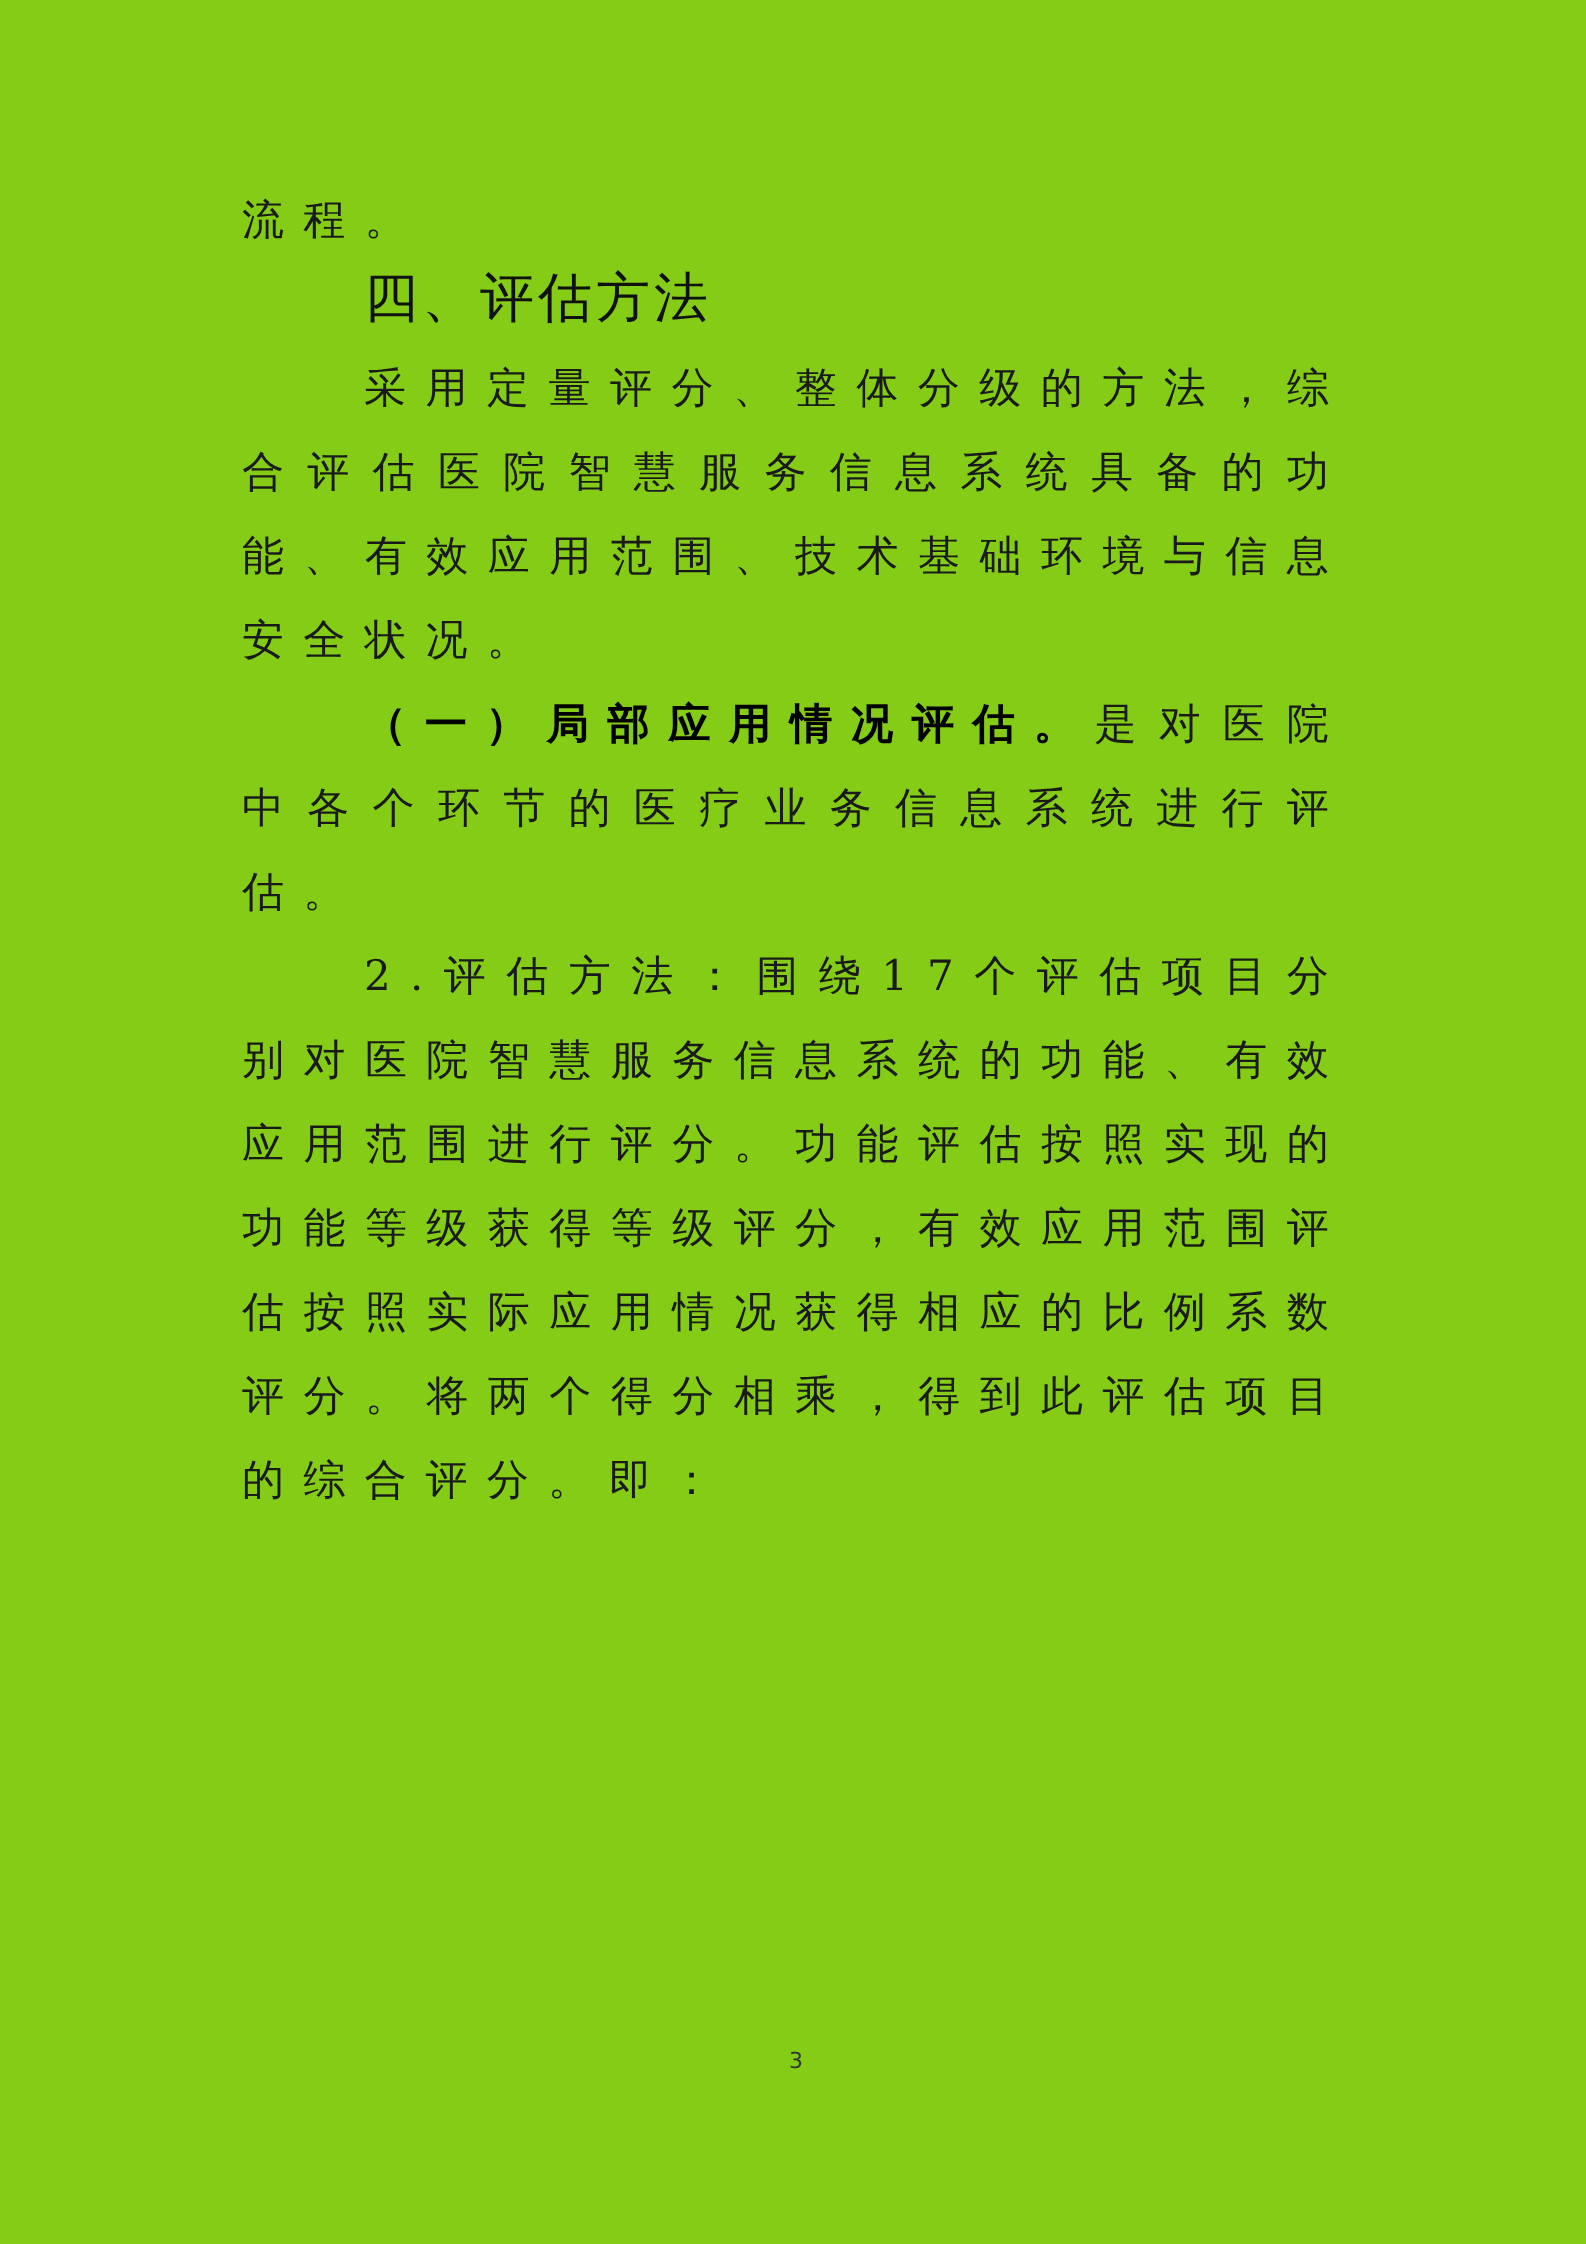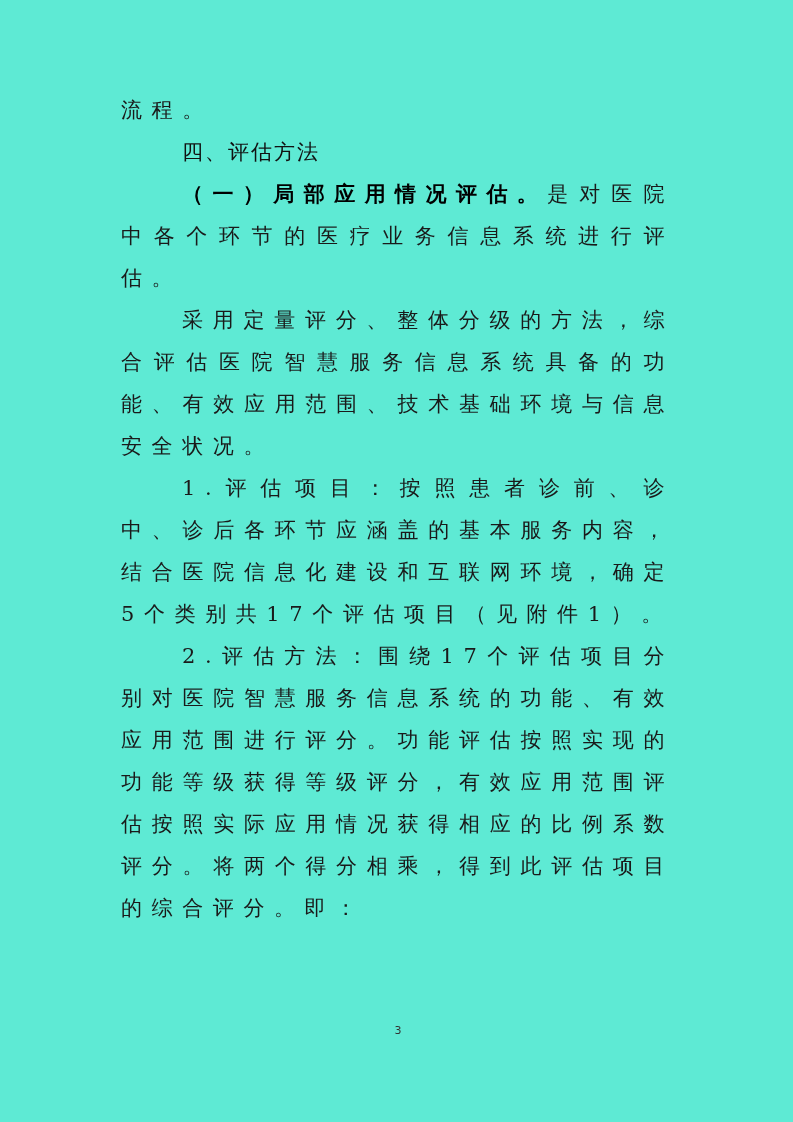--- a/index.html
+++ b/index.html
@@ -1,56 +1,53 @@
 <!DOCTYPE html>
 <html><head>
 <meta charset="utf-8">
 <style>
   html, body { margin: 0; padding: 0; background: #ffffff; }
   body { width: 793px; height: 1122px; position: relative; overflow: hidden; }
   .page {
     position: absolute; left: 0; top: 0; width: 793px; height: 1122px;
-    background: #5eead4;
+    background: #84cc16;
   }
   .text {
     position: absolute; left: 121px; top: 89px; width: 553px;
     font-family: "DejaVu Serif", "Liberation Serif", serif;
     font-size: 21px; line-height: 42px; color: #1a1a1a;
     letter-spacing: 9.6px;
   }
   .p { margin: 0; text-align: justify; text-align-last: left; }
   .indent { text-indent: 61px; }
   .bold { font-weight: bold; color: #000; letter-spacing: 8px; }
   .heading {
-    font-family: Liberation Sans, sans-serif;
-    font-size: 21px; letter-spacing: 2px; color: #111;
+    font-family: Liberation Mono, monospace;
+    font-size: 27px; letter-spacing: 2px; color: #111;
   }
   .page-number {
     position: absolute; left: 392px; top: 1024px; width: 12px; text-align: center;
     font-family: "DejaVu Sans", "Liberation Sans", sans-serif; font-size: 11px; color: #333;
   }
 </style>
 </head>
 <body>
 
 <div class="page">
   <div class="text">
     <p class="p">
       <span>流程。</span>
     </p>
     <p class="p indent heading">
       <span>四、评估方法</span>
     </p>
     <p class="p indent">
-      <span class="bold">（一）局部应用情况评估。</span><span>是对医院中各个环节的医疗业务信息系统进行评估。</span>
-    </p>
-    <p class="p indent">
       <span>采用定量评分、整体分级的方法，综合评估医院智慧服务信息系统具备的功能、有效应用范围、技术基础环境与信息安全状况。</span>
     </p>
     <p class="p indent">
-      <span>1.评估项目：按照患者诊前、诊中、诊后各环节应涵盖的基本服务内容，结合医院信息化建设和互联网环境，确定5个类别共17个评估项目（见附件1）。</span>
+      <span class="bold">（一）局部应用情况评估。</span><span>是对医院中各个环节的医疗业务信息系统进行评估。</span>
     </p>
     <p class="p indent">
       <span>2.评估方法：围绕17个评估项目分别对医院智慧服务信息系统的功能、有效应用范围进行评分。功能评估按照实现的功能等级获得等级评分，有效应用范围评估按照实际应用情况获得相应的比例系数评分。将两个得分相乘，得到此评估项目的综合评分。即：</span>
     </p>
   </div>
   <div class="page-number">3</div>
 </div>
 
 </body></html>

